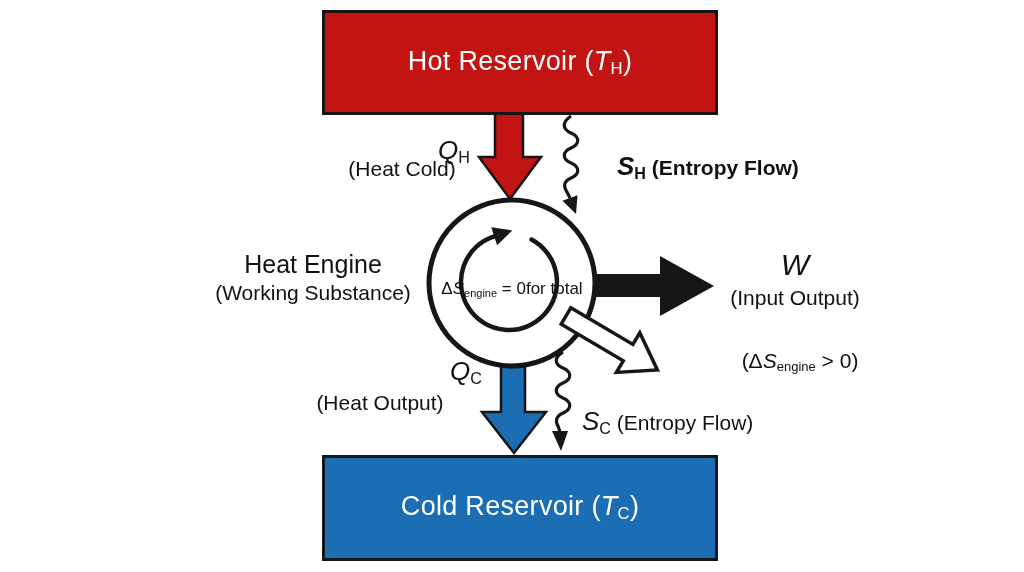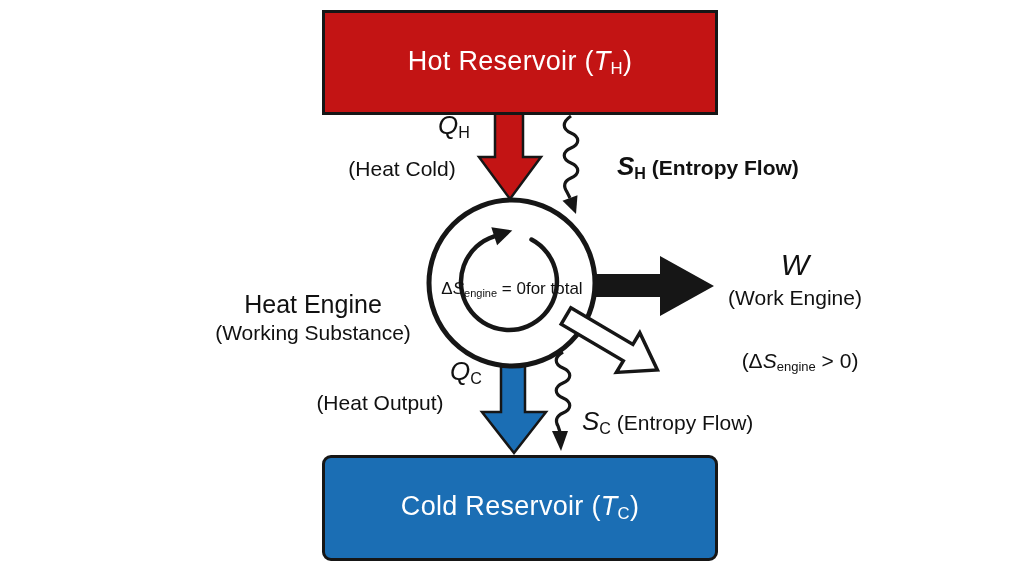--- a/index.html
+++ b/index.html
@@ -9,32 +9,32 @@
     font-family:"Liberation Sans", sans-serif; color:var(--ink,#111111);
   }
   svg { position:absolute; left:0; top:0; }
 
   .box {
     position:absolute; left:322px; width:396px; box-sizing:border-box;
     display:flex; align-items:center; justify-content:center;
     border:3px solid #161616; color:#fff; font-size:27px; letter-spacing:0.3px;
   }
   .box.hot  { top:10px;  height:105px; background:var(--hot,#c31414); }
-  .box.cold { top:455px; height:106px; background:var(--cold,#1b6eb4);border-radius:9px; }
+  .box.cold { top:455px; height:106px; background:var(--cold,#1b6eb4); }
 
   .lbl { position:absolute; line-height:1.15; white-space:nowrap; }
   .sym { font-style:italic; }
   .sb  { font-size:0.62em; vertical-align:-0.24em; font-style:normal; }
 
-  #qh-label   { left:438px; top:111px; font-size:26px; }
+  #qh-label   { left:438px; top:136px; font-size:26px; }
   #heat-input { left:330px; top:157px; width:144px; text-align:center; font-size:21px; }
   #sh-label   { left:617px; top:152px; font-size:26px;font-weight:bold; }
   #sh-label .note, #sc-label .note { font-size:21px; }
 
-  #engine-label { left:193px; top:250px; width:240px; text-align:center; white-space:normal;margin-top:40px; }
+  #engine-label { left:193px; top:250px; width:240px; text-align:center; white-space:normal; }
   #engine-label .t1 { font-size:25px; }
   #engine-label .t2 { font-size:21px; margin-top:2px; }
 
   #circle-text {
     position:absolute; left:429px; top:199px; width:166px; height:166px;
     box-sizing:border-box; padding-top:14px;
     display:flex; flex-direction:row; align-items:center; justify-content:center;
     font-size:17px; text-align:center; line-height:1.3;
   }
   #circle-text .sb { font-size:11px; }
@@ -101,21 +101,21 @@
     <div class="t2">(Working Substance)</div>
   </div>
 
   <div id="circle-text">
     <div><span>Δ</span><span class="sym">S</span><span class="sb">engine</span><span> = 0</span></div>
     <div>for total</div>
   </div>
 
   <div class="lbl" id="w-label">
     <div class="t1">W</div>
-    <div class="t2">(Work Engine)</div>
+    <div class="t2">(Input Output)</div>
   </div>
 
   <div class="lbl" id="entropy-gen">
     <div class="t2"><span>(Δ</span><span class="sym">S</span><span class="sb">engine</span><span> &gt; 0)</span></div>
   </div>
 
   <div class="lbl" id="qc-label"><span class="sym">Q</span><span class="sb">C</span></div>
   <div class="lbl" id="sc-label"><span class="sym">S</span><span class="sb">C</span><span class="note"> <span>(Entropy Flow)</span></span></div>
 
   <div class="lbl" id="heat-output">(Heat Output)</div>

